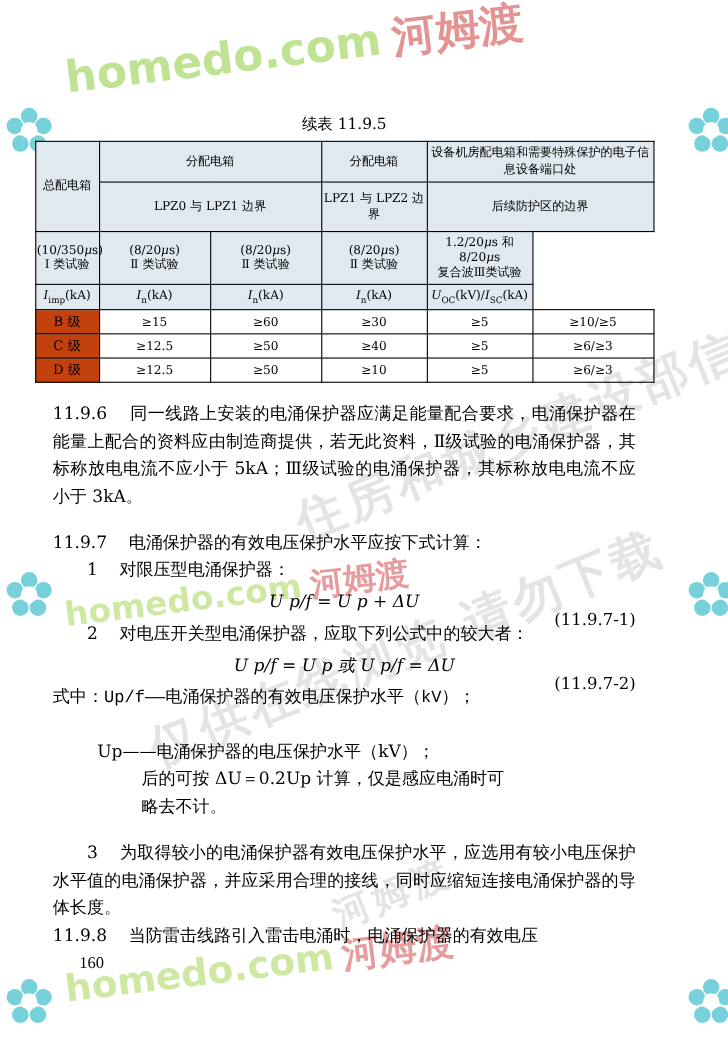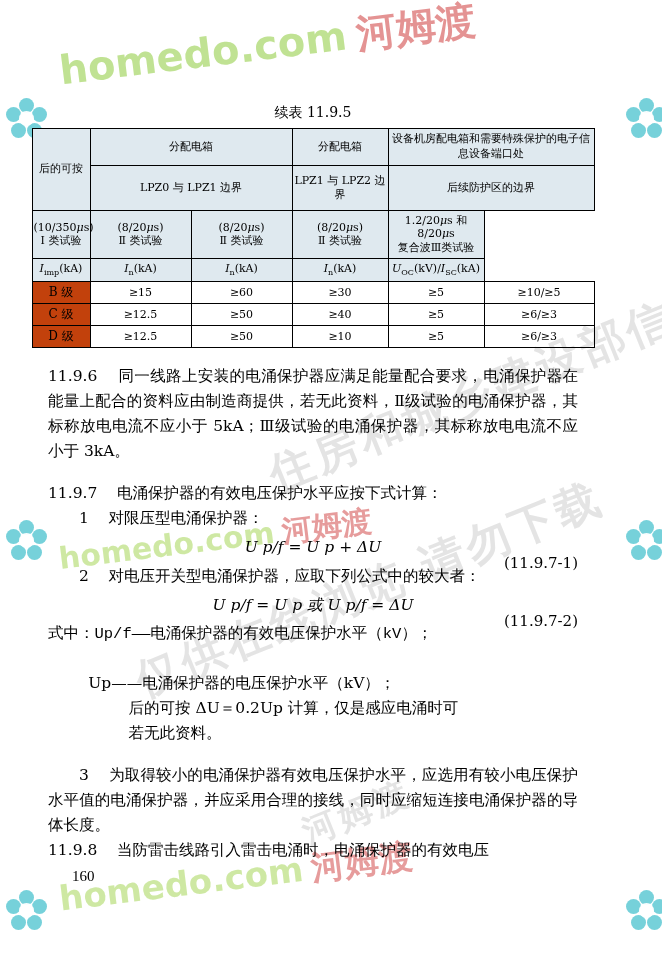--- a/index.html
+++ b/index.html
@@ -264,21 +264,21 @@
       <colgroup>
         <col style="width:58px">
         <col style="width:101px">
         <col style="width:101px">
         <col style="width:96px">
         <col style="width:96px">
         <col style="width:110px">
       </colgroup>
       <tbody>
         <tr>
-          <td class="hdr" rowspan="2">后的可按</td>
+          <td class="hdr" rowspan="2">总配电箱</td>
           <td class="hdr" colspan="2">分配电箱</td>
           <td class="hdr">分配电箱</td>
           <td class="hdr" colspan="2" style="line-height:1.35">设备机房配电箱和需要特殊保护的电子信息设备端口处</td>
         </tr>
         <tr>
           <td class="hdr" colspan="2" style="height:38px">LPZ0 与 LPZ1 边界</td>
           <td class="hdr">LPZ1 与 LPZ2 边界</td>
           <td class="hdr" colspan="2">后续防护区的边界</td>
         </tr>
         <tr>
@@ -361,21 +361,21 @@
       <div class="hang">
         <span>式中：</span><span>Up/f——电涌保护器的有效电压保护水平（kV）；</span>
       </div>
       <div class="hang2">
         <span>Up——电涌保护器的电压保护水平（kV）；</span>
       </div>
       <div class="hang3">
         <span>后的可按 ΔU＝0.2Up 计算，仅是感应电涌时可</span>
       </div>
       <div class="hang3">
-        <span>若无此资料。</span>
+        <span>略去不计。</span>
       </div>
 
       <div class="para" style="text-indent:2em">
         <span>3</span>
         <span>&nbsp;&nbsp;</span>
         <span>为取得较小的电涌保护器有效电压保护水平，应选用有较小电压保护水平值的电涌保护器，并应采用合理的接线，同时应缩短连接电涌保护器的导体长度。</span>
       </div>
 
       <div>
         <span>11.9.8</span>

